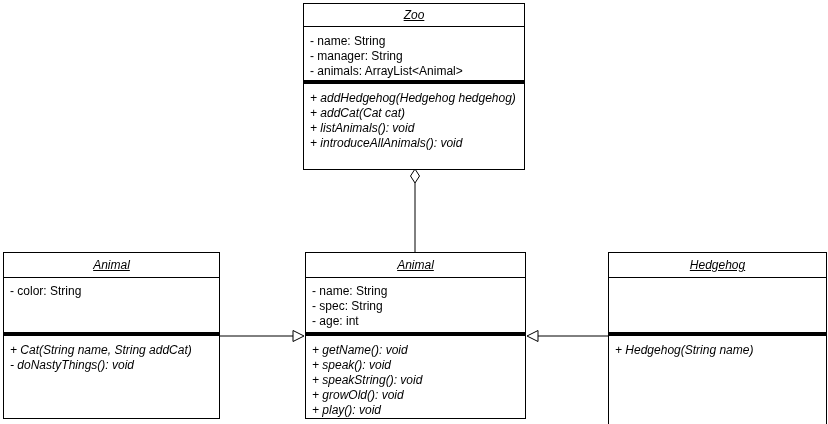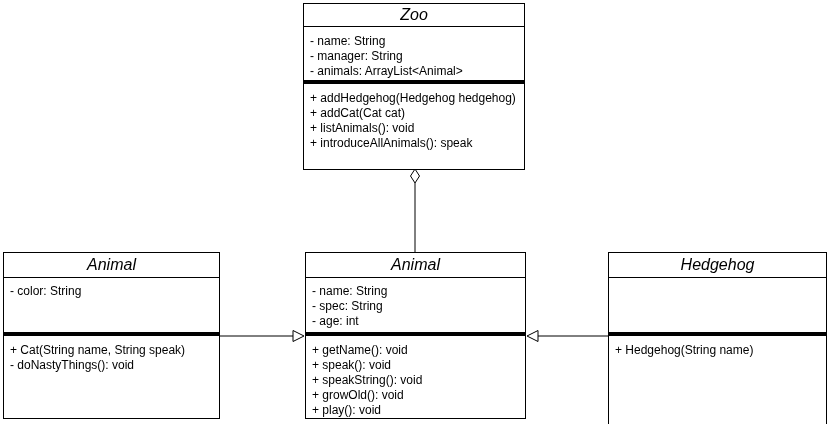--- a/index.html
+++ b/index.html
@@ -6,29 +6,29 @@
   body{
     width:828px;height:424px;position:relative;background:#ffffff;
     font-family:"Liberation Sans",sans-serif;color:#000000;overflow:hidden;
   }
   .connector-layer{position:absolute;left:0;top:0;width:828px;height:424px;}
   .uml-class{
     position:absolute;background:#ffffff;border:1px solid #000000;
     box-sizing:border-box;display:flex;flex-direction:column;
   }
   .uml-title{
-    flex:none;text-align:center;font-style:italic;font-size:16px;
+    flex:none;text-align:center;font-style:italic;font-size:12px;
     border-bottom:1px solid #000000;box-sizing:border-box;
-    display:flex;align-items:center;justify-content:center;
+    display:flex;align-items:center;justify-content:center;text-decoration:underline;
   }
   .uml-attrs{
     flex:none;border-bottom:4px solid #000000;box-sizing:border-box;
     padding:6px 6px 0 6px;overflow:hidden;
   }
-  .uml-methods{flex:1;padding:7px 6px 0 6px;box-sizing:border-box;overflow:hidden;}
+  .uml-methods{flex:1;padding:7px 6px 0 6px;box-sizing:border-box;overflow:hidden;font-style:italic;}
   .member-line{font-size:12px;line-height:15px;white-space:nowrap;}
   
   #box-zoo{left:303px;top:3px;width:222px;height:167px;}
   #box-zoo .uml-title{height:23px;}
   #box-zoo .uml-attrs{height:57px;padding-top:7px;}
   #box-animal-left{left:3px;top:252px;width:217px;height:167px;}
   #box-animal-center{left:305px;top:252px;width:221px;height:167px;}
   #box-hedgehog{left:608px;top:252px;width:219px;height:213px;}
   .lower .uml-title{height:25px;}
   .lower .uml-attrs{height:58px;}
@@ -55,31 +55,31 @@
   <div class="uml-title">Zoo</div>
   <div class="uml-attrs">
       <div class="member-line">- name: String</div>
       <div class="member-line">- manager: String</div>
       <div class="member-line">- animals: ArrayList&lt;Animal&gt;</div>
     </div>
   <div class="uml-methods">
       <div class="member-line">+ addHedgehog(Hedgehog hedgehog)</div>
       <div class="member-line">+ addCat(Cat cat)</div>
       <div class="member-line">+ listAnimals(): void</div>
-      <div class="member-line">+ introduceAllAnimals(): speak</div>
+      <div class="member-line">+ introduceAllAnimals(): void</div>
     </div>
 </div>
 
 <div id="box-animal-left" class="uml-class lower">
   <div class="uml-title">Animal</div>
   <div class="uml-attrs">
       <div class="member-line">- color: String</div>
     </div>
   <div class="uml-methods">
-      <div class="member-line">+ Cat(String name, String speak)</div>
+      <div class="member-line">+ Cat(String name, String addCat)</div>
       <div class="member-line">- doNastyThings(): void</div>
     </div>
 </div>
 
 <div id="box-animal-center" class="uml-class lower">
   <div class="uml-title">Animal</div>
   <div class="uml-attrs">
       <div class="member-line">- name: String</div>
       <div class="member-line">- spec: String</div>
       <div class="member-line">- age: int</div>

